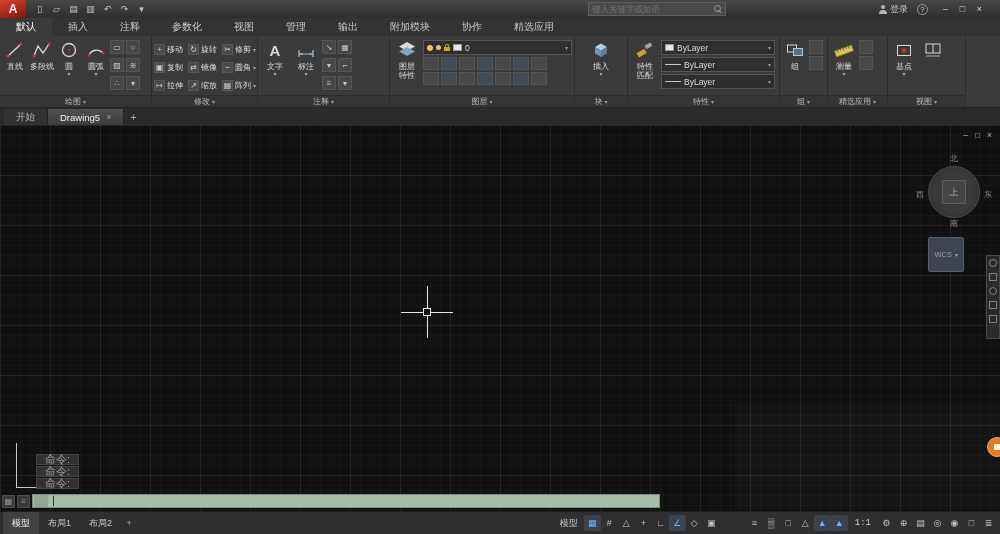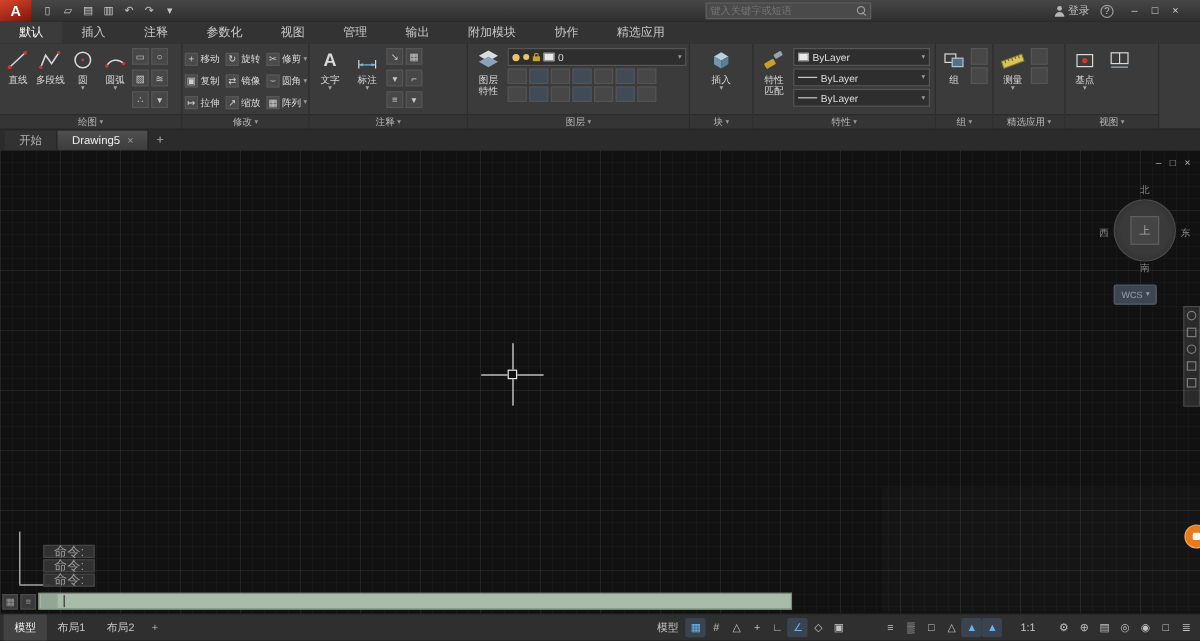--- a/index.html
+++ b/index.html
@@ -80,21 +80,21 @@
     background-size:50px 50px,50px 50px,10px 10px,10px 10px; }
   .region { position:absolute; left:735px; top:281px; right:0; bottom:2px; background:rgba(255,255,255,0.02); }
   .wctrl { position:absolute; top:5px; right:8px; display:flex; gap:7px; font-size:8.5px; color:#b5b5b5; }
   .vcube { position:absolute; top:28px; right:10px; width:72px; height:78px; font-size:8px; color:#8a8a8a; }
   .vc-ring { position:absolute; left:10px; top:13px; width:52px; height:52px; border-radius:50%; background:radial-gradient(circle,#3a3a3a 55%,#282828); border:1px solid #4a4a4a; }
   .vc-face { position:absolute; left:24px; top:27px; width:24px; height:24px; background:#454545; border:1px solid #5e5e5e; color:#a8a8a8; font-size:9px; display:flex; align-items:center; justify-content:center; }
   .vc-n { position:absolute; top:0; left:50%; transform:translateX(-50%); }
   .vc-s { position:absolute; bottom:2px; left:50%; transform:translateX(-50%); }
   .vc-w { position:absolute; left:-2px; top:36px; }
   .vc-e { position:absolute; right:-2px; top:36px; }
-  .wcsbadge { position:absolute; top:112px; right:36px; background:#3d4550; border:1px solid #55606e; color:#93a1b1; font-size:7.5px; padding:3px 5px; border-radius:2px; display:flex; gap:3px; align-items:center; }
+  .wcsbadge { position:absolute; top:112px; right:36px; background:#3d4550; border:1px solid #55606e; color:#93a1b1; font-size:7.5px; padding:12px 5px; border-radius:2px; display:flex; gap:3px; align-items:center; }
   .wcsbadge::after { content:"▾"; font-size:6px; }
   .navbar { position:absolute; top:130px; right:0; width:14px; height:84px; background:rgba(130,130,130,0.22); border:1px solid rgba(160,160,160,0.25); display:flex; flex-direction:column; align-items:center; padding:3px 0; gap:6px; }
   .nav-i { width:8px; height:8px; border:1px solid #a0a0a0; opacity:0.7; }
   .nav-i.round { border-radius:50%; }
   .crosshair { position:absolute; left:427px; top:187px; width:0; height:0; }
   .ch-h { position:absolute; left:-26px; top:0; width:52px; height:1px; background:#e8e8e8; }
   .ch-v { position:absolute; left:0; top:-26px; width:1px; height:52px; background:#e8e8e8; }
   .pickbox { position:absolute; left:-4px; top:-4px; width:8px; height:8px; border:1px solid #e8e8e8; background:#111; }
   .ucs { position:absolute; left:13px; bottom:20px; width:30px; height:48px; }
   .ucs-y { position:absolute; left:3px; top:0; width:1px; height:44px; background:#c8c8c8; }
@@ -112,21 +112,21 @@
   
   .statusbar { flex:0 0 22px; background:#2f2f2f; border-top:1px solid #1e1e1e; display:flex; align-items:center; font-size:9px; color:#c8c8c8; padding:0 3px; }
   .sheet-tab { height:22px; display:flex; align-items:center; padding:0 9px; }
   .sheet-tab.active { background:#424242; color:#f0f0f0; }
   .sheet-plus { width:16px; height:22px; display:flex; align-items:center; justify-content:center; color:#aaa; }
   .st-spacer { flex:1; }
   .st-label { padding:0 6px; }
   .sticon { width:17px; height:16px; display:flex; align-items:center; justify-content:center; font-size:9px; color:#c2c2c2; border-radius:2px; }
   .sticon.active { color:#6cb2f0; background:#3a4450; }
   .st-gap { width:26px; }
-  .st-scale { padding:0 15px; }
+  .st-scale { padding:0 7px;font-family:Liberation Mono, monospace; }
 </style>
 </head>
 <body>
 
 <div class="app">
 
   <div class="titlebar">
     <div class="logo">
         <span>A</span>
       </div>

